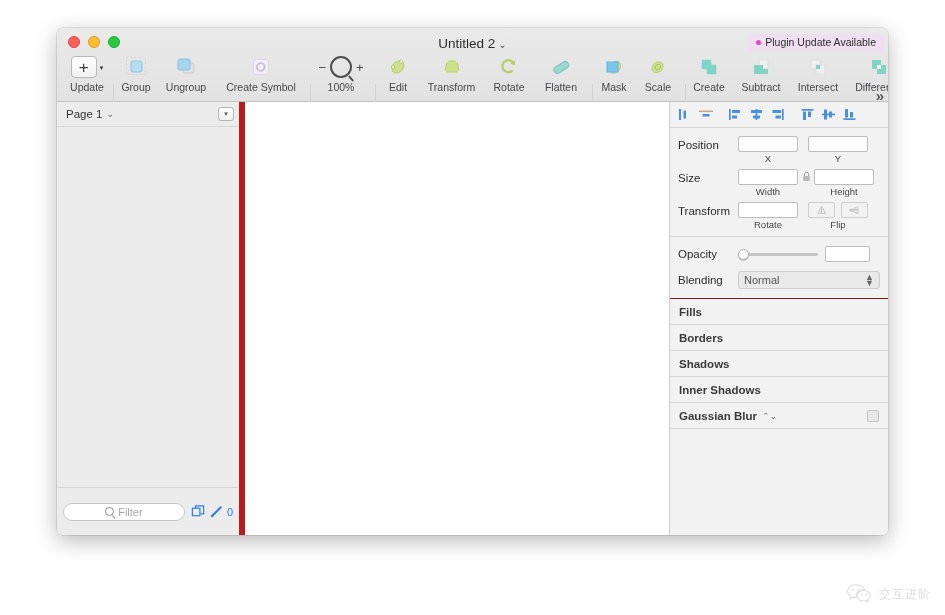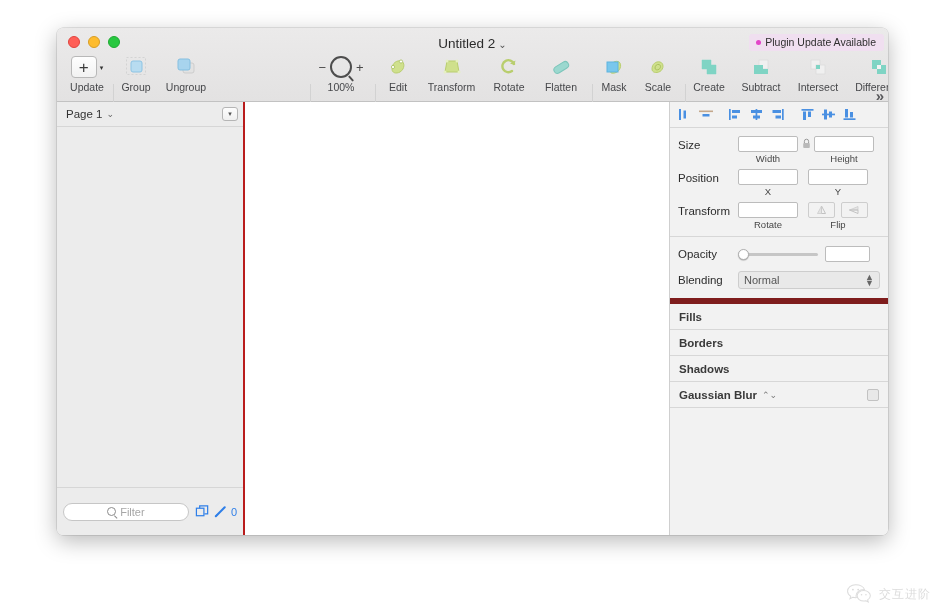--- a/index.html
+++ b/index.html
@@ -165,21 +165,21 @@
 
   
   .body {
     position: relative;
     height: 433px;
     display: flex;
   }
   .sidebar {
     width: 188px;
     background: #ececec;
-    border-right: 2px solid #b91c1c;
+    border-right: 6px solid #b91c1c;
     display: flex;
     flex-direction: column;
     box-sizing: border-box;
   }
   .page-row {
     height: 25px;
     display: flex;
     align-items: center;
     padding: 0 5px 0 9px;
     border-bottom: 1px solid #d6d6d6;
@@ -311,21 +311,21 @@
     width: 27px; height: 16px;
     border: 1px solid #cdcdcd;
     border-radius: 2px;
     background: #f2f2f2;
     display:flex; align-items:center; justify-content:center;
     box-sizing:border-box;
   }
 
   .opacity-section {
     padding: 9px 8px 9px 8px;
-    border-bottom: 6px solid #7f1d1d;
+    border-bottom: 1px solid #7f1d1d;
   }
   .opacity-row { display:flex; align-items:center; margin-bottom: 9px; }
   .slider {
     position: relative;
     width: 80px;
     height: 11px;
     margin-right: 7px;
     display:flex; align-items:center;
   }
   .slider-track {
@@ -460,20 +460,30 @@
         <div class="tb-item" style="left:102px; width:54px;">
           <div class="tb-glyph">
             <svg width="28" height="24" viewBox="0 0 28 24">
               <rect x="11" y="8" width="11" height="10" rx="2" fill="#e2e2e2" stroke="#cdcdcd" stroke-width="1"></rect>
               <rect x="6" y="4" width="12" height="11" rx="2" fill="#a8d4ee" stroke="#85bfe0" stroke-width="1"></rect>
             </svg>
           </div>
           <span class="lbl">Ungroup</span>
         </div>
 
+        <div class="tb-item" style="left:156px; width:96px;">
+          <div class="tb-glyph">
+            <svg width="24" height="24" viewBox="0 0 24 24">
+              <rect x="4.5" y="4.5" width="15" height="15" rx="2.5" fill="#f3eff7" stroke="#dfd6e6" stroke-width="1"></rect>
+              <path d="M8.5 13.5 a3.8 3.8 0 1 1 3.2 2.2" fill="none" stroke="#cbbcd9" stroke-width="1.5"></path>
+              <path d="M15 10.5 a3.8 3.8 0 1 1 -3.2 -2.2" fill="none" stroke="#cbbcd9" stroke-width="1.5"></path>
+            </svg>
+          </div>
+          <span class="lbl">Create Symbol</span>
+        </div>
 
         <div class="tb-sep" style="left:253px;"></div>
 
         <div class="tb-item" style="left:253px; width:62px;">
           <div class="tb-glyph zoom-cluster" style="justify-content:center;">
             <span class="zoom-sign">−</span>
             <span class="mag"></span>
             <span class="zoom-sign">+</span>
           </div>
           <span class="lbl">100%</span>
@@ -683,49 +693,49 @@
           <div class="align-btn">
             <svg width="15" height="13" viewBox="0 0 15 13">
               <rect x="1.5" y="10.3" width="12" height="1.7" fill="#4a90e2"></rect>
               <rect x="3" y="1" width="3" height="8.5" fill="#4a90e2"></rect>
               <rect x="8" y="4" width="3" height="5.5" fill="#4a90e2"></rect>
             </svg>
           </div>
         </div>
 
         <div class="prop-section">
+
+          <div class="prop-row">
+            <span class="prop-label">Position</span>
+            <span class="fld-wrap">
+              <span class="num-field" style="display:block;"></span>
+              <span class="fld-sub" style="display:block;">X</span>
+            </span>
+            <span class="mid-gap"></span>
+            <span class="fld-wrap">
+              <span class="num-field" style="display:block;"></span>
+              <span class="fld-sub" style="display:block;">Y</span>
+            </span>
+          </div>
 
           <div class="prop-row">
             <span class="prop-label">Size</span>
             <span class="fld-wrap">
               <span class="num-field" style="display:block;"></span>
               <span class="fld-sub" style="display:block;">Width</span>
             </span>
             <span class="lock-ico">
               <svg width="9" height="11" viewBox="0 0 9 11">
                 <path d="M2.4 5 V3.3 A2.1 2.1 0 0 1 6.6 3.3 V5" fill="none" stroke="#9a9a9a" stroke-width="1"></path>
                 <rect x="1.2" y="5" width="6.6" height="5" rx="1" fill="#b9b9b9"></rect>
               </svg>
             </span>
             <span class="fld-wrap">
               <span class="num-field" style="display:block;"></span>
               <span class="fld-sub" style="display:block;">Height</span>
-            </span>
-          </div>
-
-          <div class="prop-row">
-            <span class="prop-label">Position</span>
-            <span class="fld-wrap">
-              <span class="num-field" style="display:block;"></span>
-              <span class="fld-sub" style="display:block;">X</span>
-            </span>
-            <span class="mid-gap"></span>
-            <span class="fld-wrap">
-              <span class="num-field" style="display:block;"></span>
-              <span class="fld-sub" style="display:block;">Y</span>
             </span>
           </div>
 
           <div class="prop-row" style="margin-bottom:0;">
             <span class="prop-label">Transform</span>
             <span class="fld-wrap">
               <span class="num-field" style="display:block;"></span>
               <span class="fld-sub" style="display:block;">Rotate</span>
             </span>
             <span class="mid-gap"></span>
@@ -770,20 +780,23 @@
         <div class="sec-row">
           <span>Fills</span>
         </div>
         <div class="sec-row">
           <span>Borders</span>
         </div>
         <div class="sec-row">
           <span>Shadows</span>
         </div>
         <div class="sec-row">
+          <span>Inner Shadows</span>
+        </div>
+        <div class="sec-row">
           <span>Gaussian Blur</span>
           <span class="mini-step">⌃⌄</span>
           <span class="spacer"></span>
           <span class="chk"></span>
         </div>
 
         <div class="insp-fill"></div>
       </div>
     </div>
   </div>

